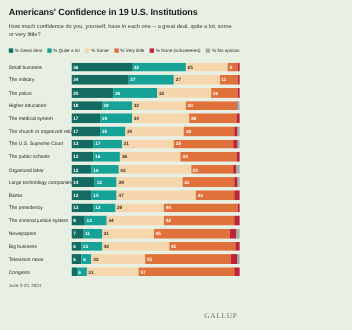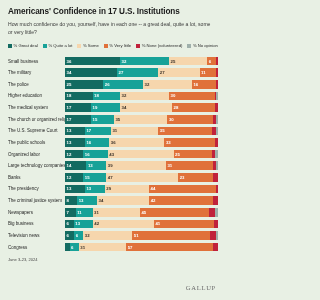--- a/index.html
+++ b/index.html
@@ -114,21 +114,21 @@
     font-size: 6.6px;
     letter-spacing: 0.7px;
     color: #6b6b6b;
   }
 </style>
 </head>
 <body>
 
 <div class="page">
 
-  <div class="title">Americans' Confidence in 17 U.S. Institutions</div>
+  <div class="title">Americans' Confidence in 19 U.S. Institutions</div>
   <div class="subtitle">How much confidence do you, yourself, have in each one -- a great deal, quite a lot, some or very little?</div>
 
   <div class="legend" id="legend">
       <div class="legend-item">
         <span class="swatch" style="background: rgb(19, 107, 97);"></span>
         <span>% Great deal</span>
       </div>
       <div class="legend-item">
         <span class="swatch" style="background: rgb(23, 162, 152);"></span>
         <span>% Quite a lot</span>

